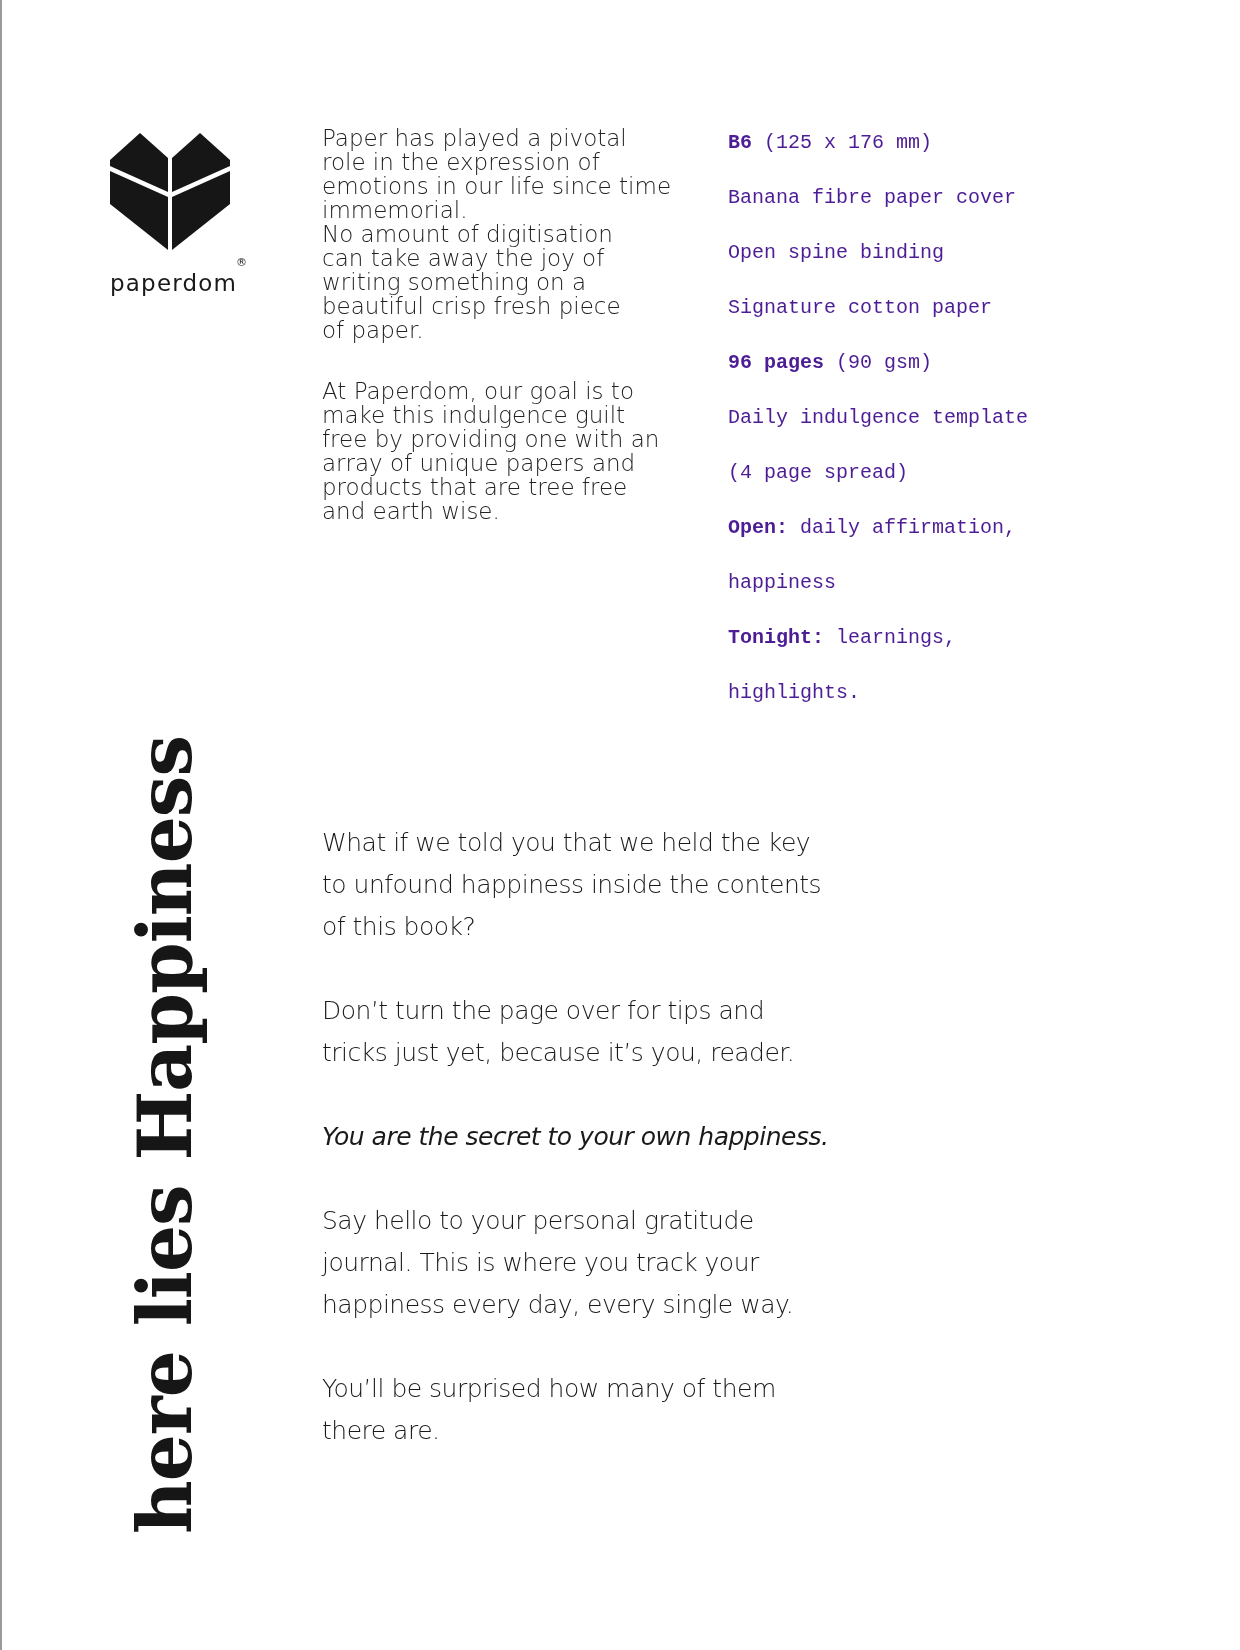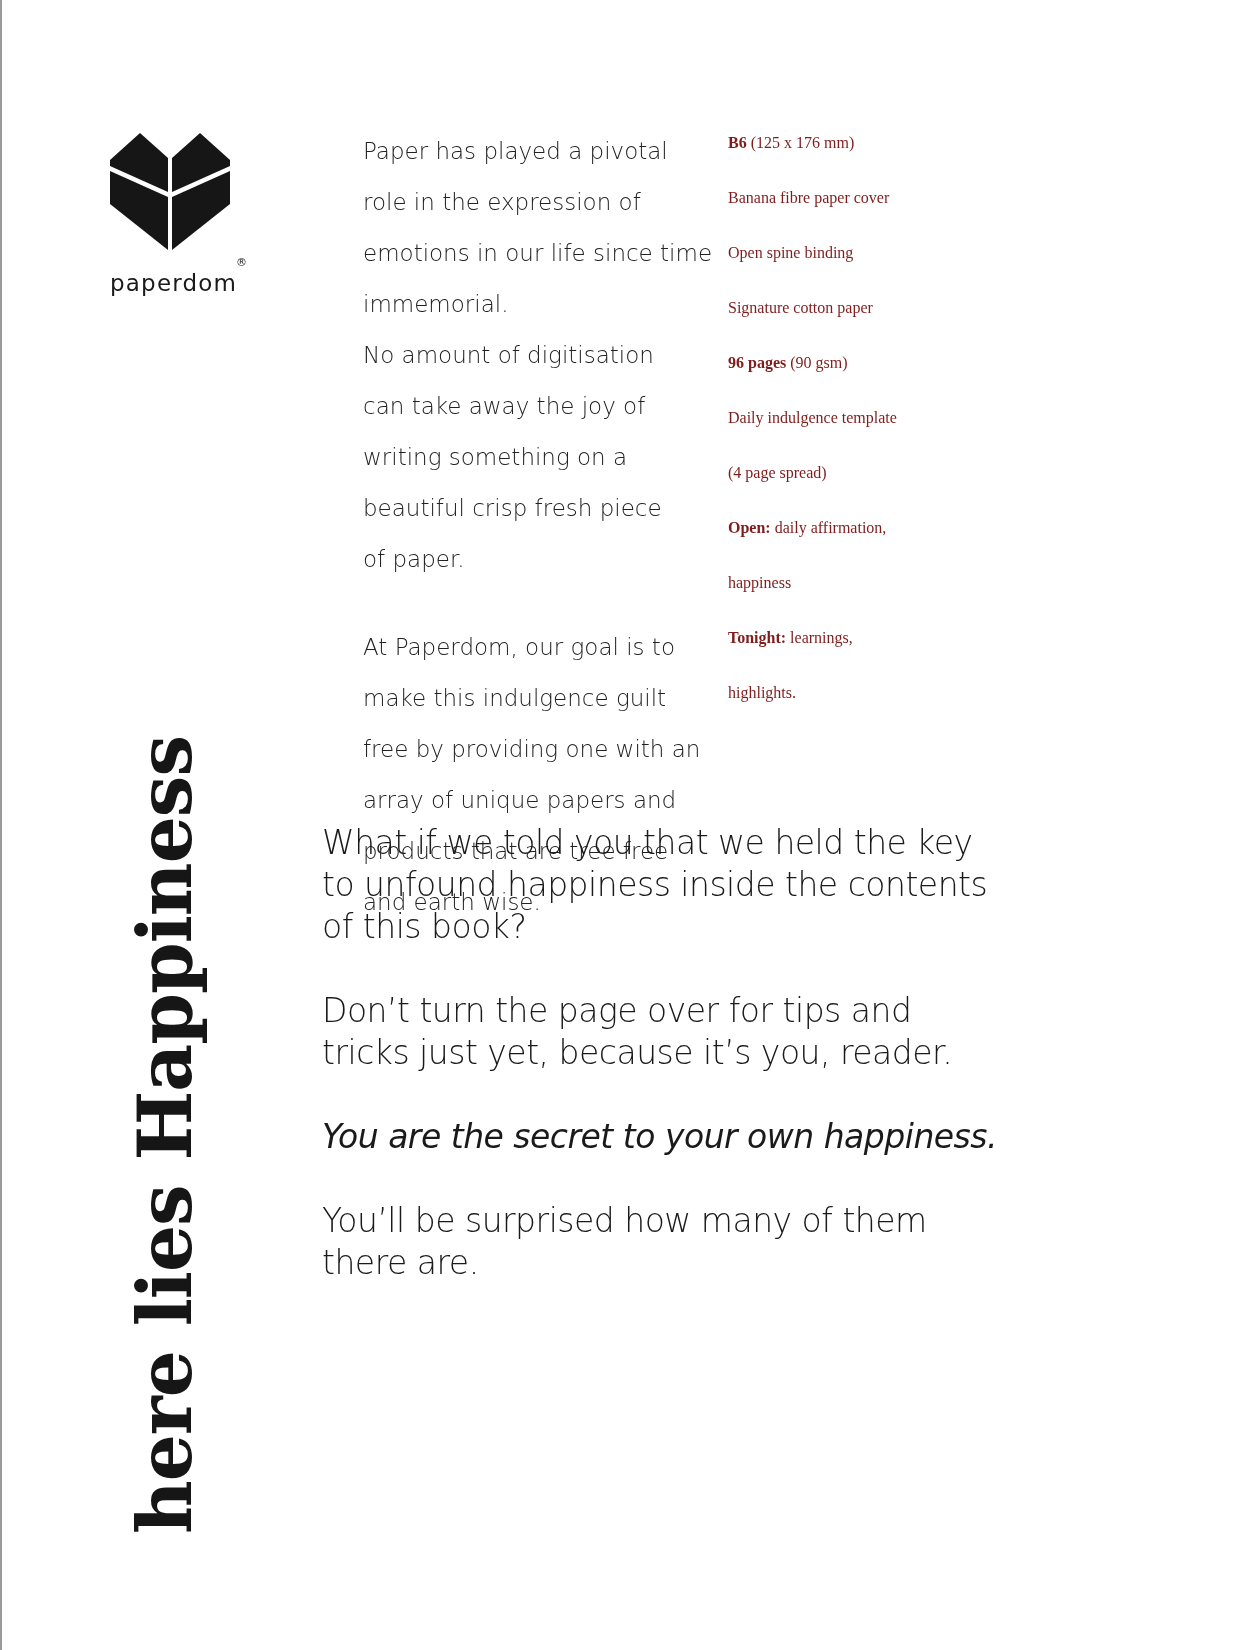--- a/index.html
+++ b/index.html
@@ -52,39 +52,38 @@
       letter-spacing: 0;
     }
     .intro {
       position: absolute;
       left: 322px;
       top: 126px;
       width: 380px;
       font-family: "DejaVu Sans", sans-serif;
       font-weight: 300;
       font-size: 23px;
-      line-height: 51px;
+      line-height: 24px;
       color: #222;
-      margin-left: 41px;
     }
     .intro p {
       margin: 0;
       white-space: pre-line;
     }
     .intro p + p {
       margin-top: 36.6px;
     }
     .specs {
       position: absolute;
       left: 728px;
       top: 124px;
       width: 420px;
-      font-family: Liberation Serif, serif;
-      font-size: 16px;
-      color: #7f1d1d;
+      font-family: Liberation Mono, monospace;
+      font-size: 20px;
+      color: #4c1d95;
     }
     .specs .spec-line {
       height: 55px;
       line-height: 38px;
       white-space: nowrap;
     }
     .specs .strong {
       font-weight: bold;
     }
     .vertical-title {
@@ -100,21 +99,21 @@
       white-space: nowrap;
       line-height: 1;
     }
     .main-text {
       position: absolute;
       left: 322px;
       top: 822px;
       width: 820px;
       font-family: "DejaVu Sans", sans-serif;
       font-weight: 300;
-      font-size: 33px;
+      font-size: 25px;
       line-height: 42px;
       color: #1a1a1a;
       letter-spacing: -0.5px;
     }
     .main-text p {
       margin: 0 0 42px 0;
       white-space: pre-line;
     }
     .main-text p.emph {
       font-style: italic;
@@ -178,15 +177,18 @@
 
 <div class="vertical-title">here lies Happiness</div>
 
 <div class="main-text">
   <p>What if we told you that we held the key
 to unfound happiness inside the contents
 of this book?</p>
   <p>Don’t turn the page over for tips and
 tricks just yet, because it’s you, reader.</p>
   <p class="emph">You are the secret to your own happiness.</p>
+  <p>Say hello to your personal gratitude
+journal. This is where you track your
+happiness every day, every single way.</p>
   <p>You’ll be surprised how many of them
 there are.</p>
 </div>
 
 </body></html>

